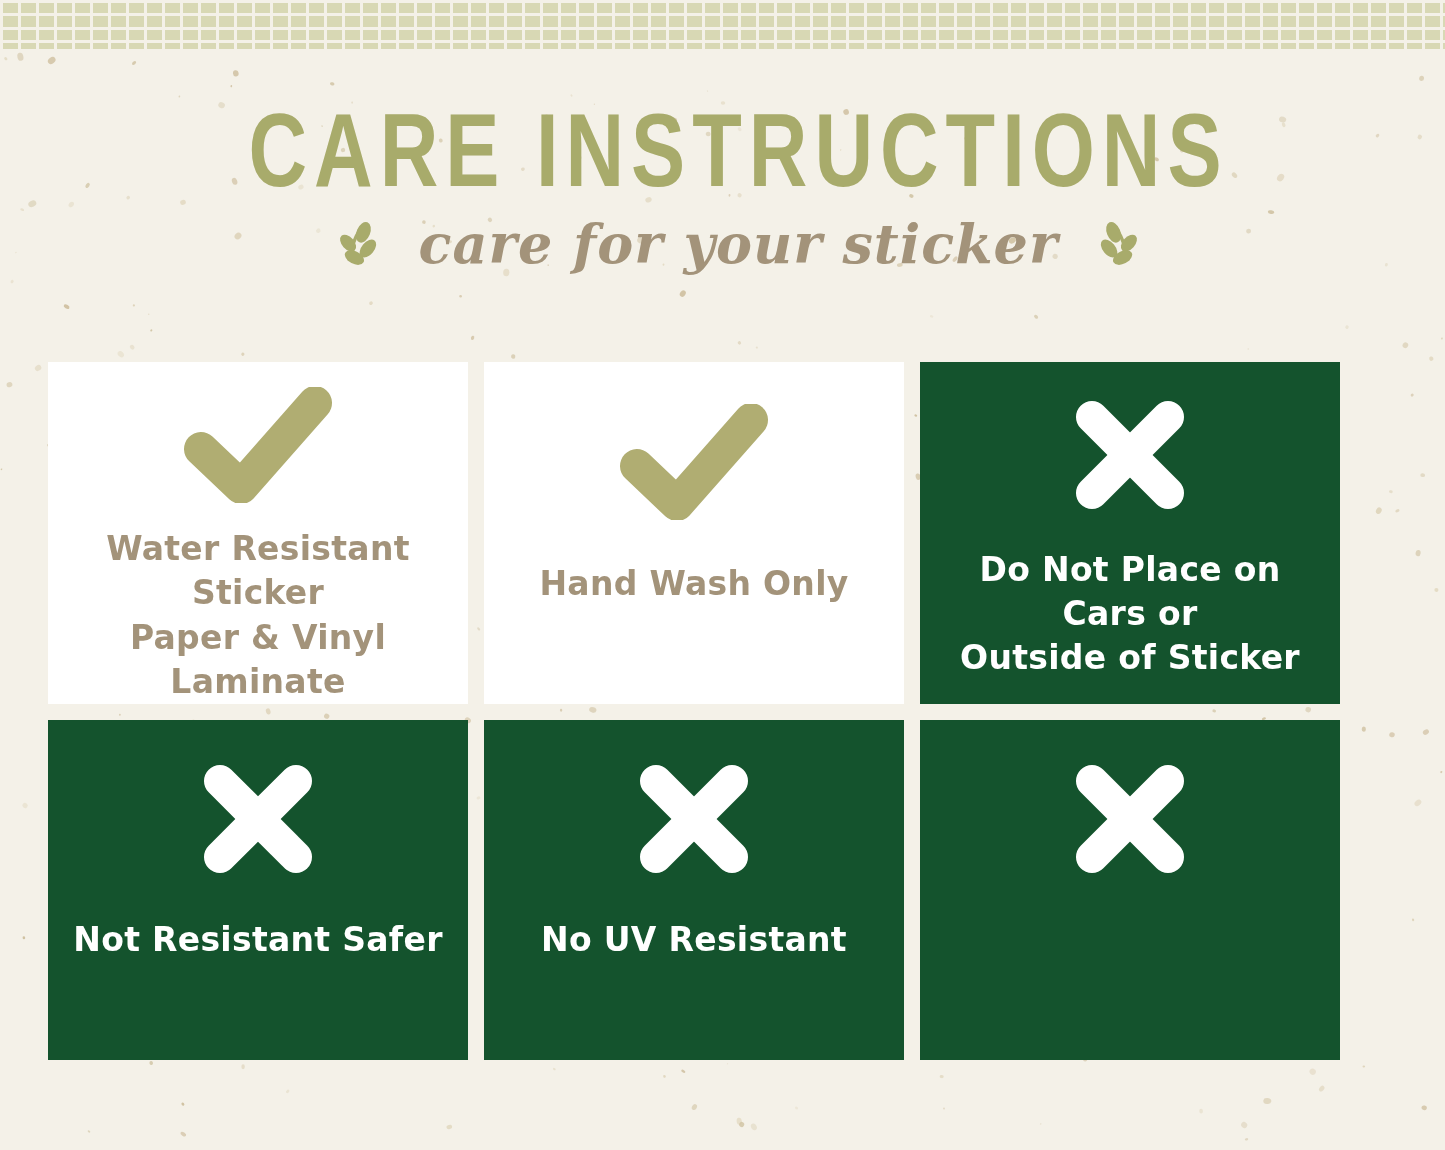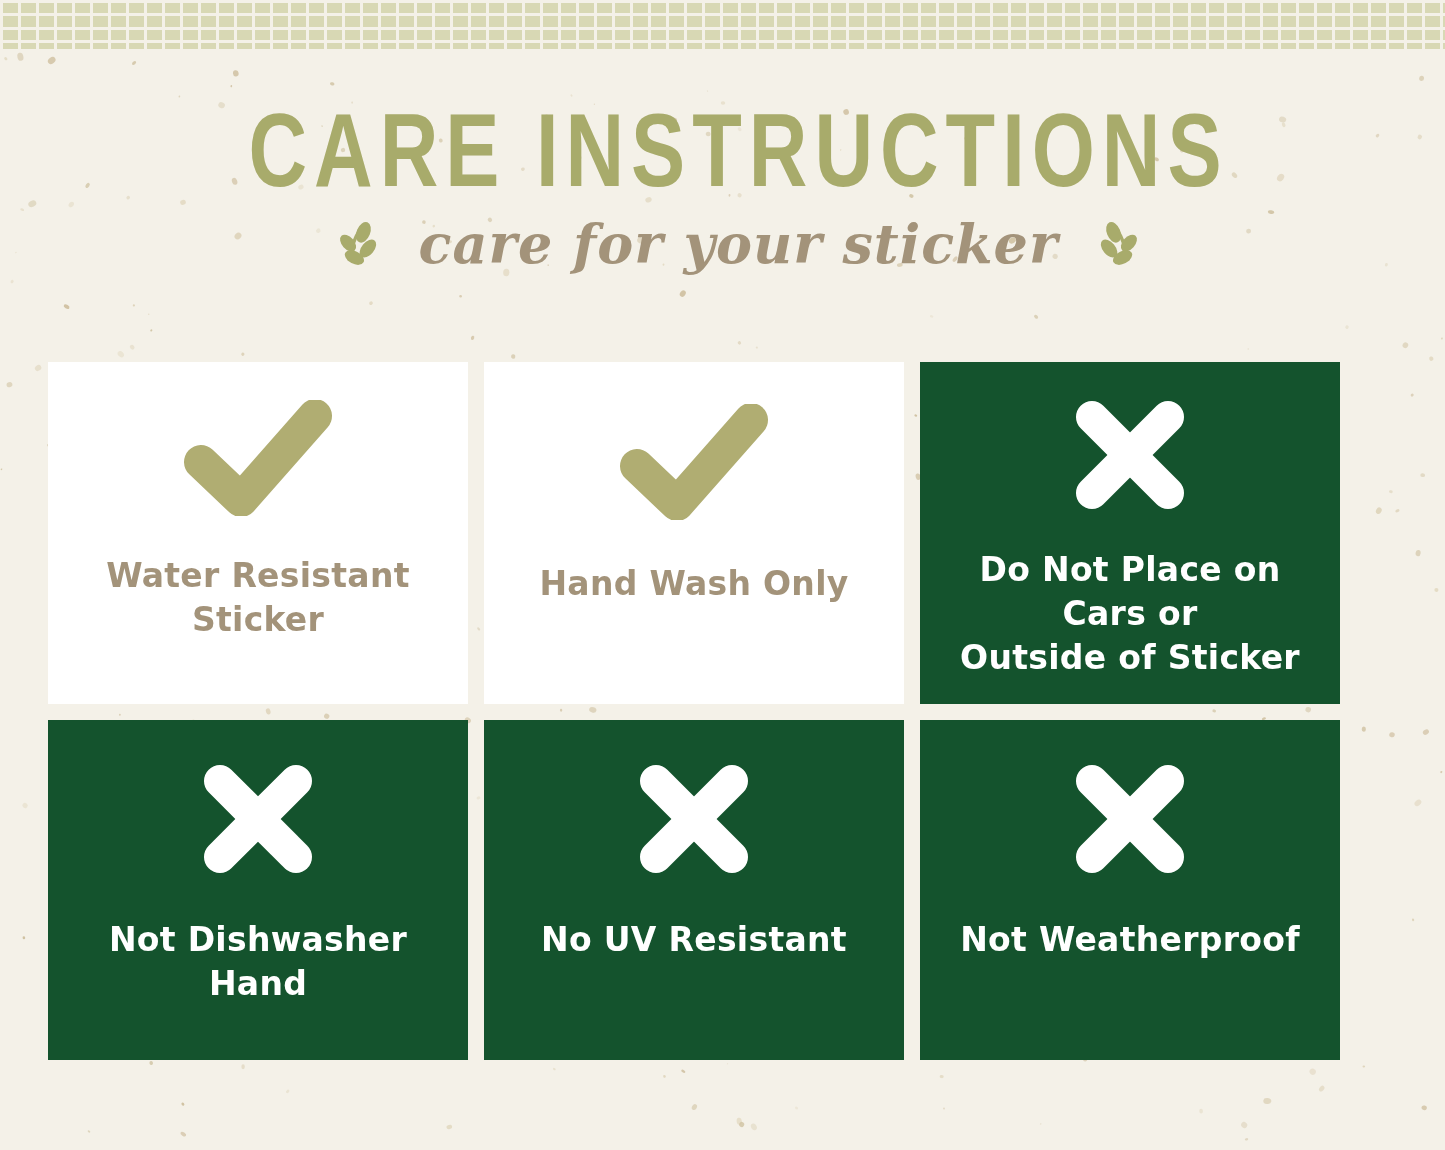--- a/index.html
+++ b/index.html
@@ -515,20 +515,21 @@
 <div class="cards">
 
   <div class="card positive two-line">
     <div class="icon-wrap">
       <svg width="150" height="116" viewBox="0 0 150 116" aria-hidden="true">
         <path d="M18 62 L58 100 L132 16" fill="none" stroke="#b0ad72" stroke-width="34" stroke-linecap="round" stroke-linejoin="round"></path>
       </svg>
     </div>
     <div class="card-label">
       <div>Water Resistant Sticker</div>
+      <div>Paper &amp; Vinyl Laminate</div>
     </div>
   </div>
 
   <div class="card positive">
     <div class="icon-wrap">
       <svg width="150" height="116" viewBox="0 0 150 116" aria-hidden="true">
         <path d="M18 62 L58 100 L132 16" fill="none" stroke="#b0ad72" stroke-width="34" stroke-linecap="round" stroke-linejoin="round"></path>
       </svg>
     </div>
     <div class="card-label">
@@ -554,21 +555,21 @@
   <div class="card negative">
     <div class="icon-wrap">
       <svg width="120" height="120" viewBox="0 0 120 120" aria-hidden="true">
         <g fill="none" stroke="#ffffff" stroke-width="32" stroke-linecap="round">
           <line x1="22" y1="22" x2="98" y2="98"></line>
           <line x1="98" y1="22" x2="22" y2="98"></line>
         </g>
       </svg>
     </div>
     <div class="card-label">
-      <div>Not Dishwasher Hand</div>
+      <div>Not Resistant Safer</div>
     </div>
   </div>
 
   <div class="card negative">
     <div class="icon-wrap">
       <svg width="120" height="120" viewBox="0 0 120 120" aria-hidden="true">
         <g fill="none" stroke="#ffffff" stroke-width="32" stroke-linecap="round">
           <line x1="22" y1="22" x2="98" y2="98"></line>
           <line x1="98" y1="22" x2="22" y2="98"></line>
         </g>
@@ -581,18 +582,15 @@
 
   <div class="card negative">
     <div class="icon-wrap">
       <svg width="120" height="120" viewBox="0 0 120 120" aria-hidden="true">
         <g fill="none" stroke="#ffffff" stroke-width="32" stroke-linecap="round">
           <line x1="22" y1="22" x2="98" y2="98"></line>
           <line x1="98" y1="22" x2="22" y2="98"></line>
         </g>
       </svg>
     </div>
-    <div class="card-label">
-      <div>Not Weatherproof</div>
-    </div>
   </div>
 
 </div>
 
 </body></html>

